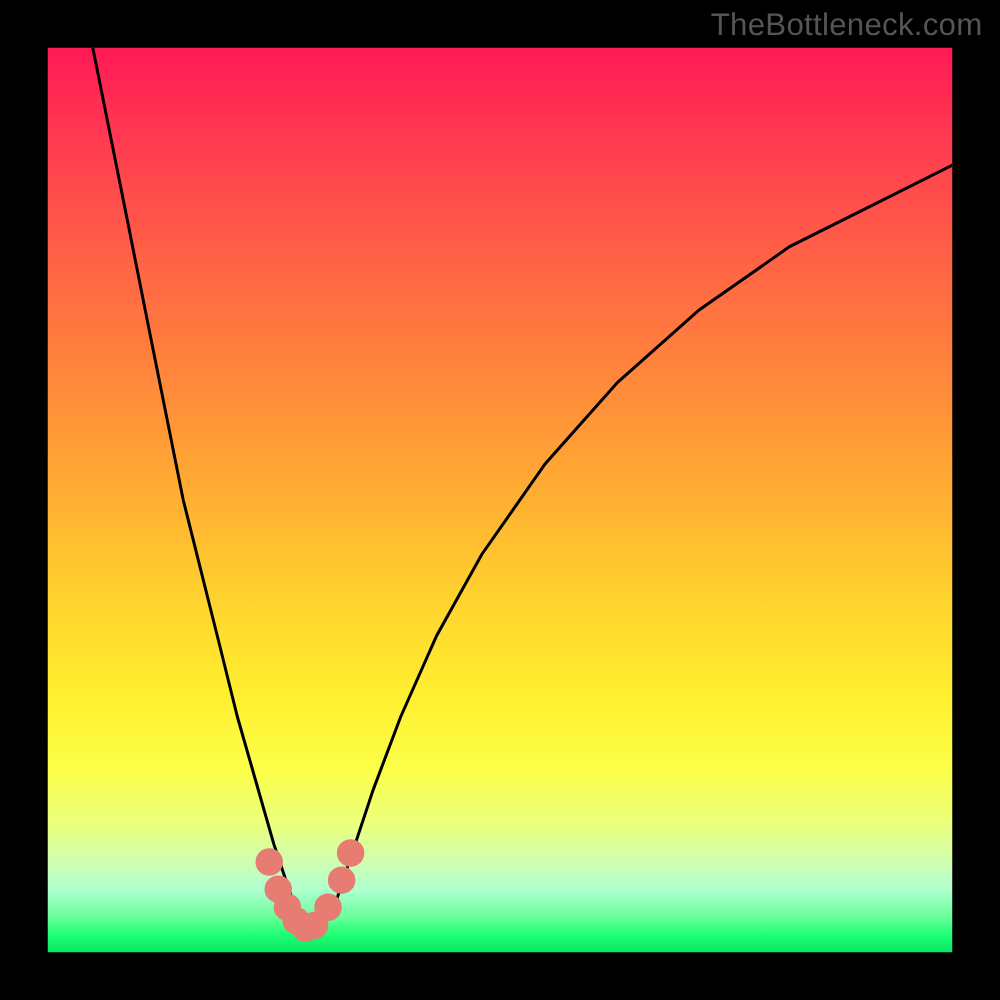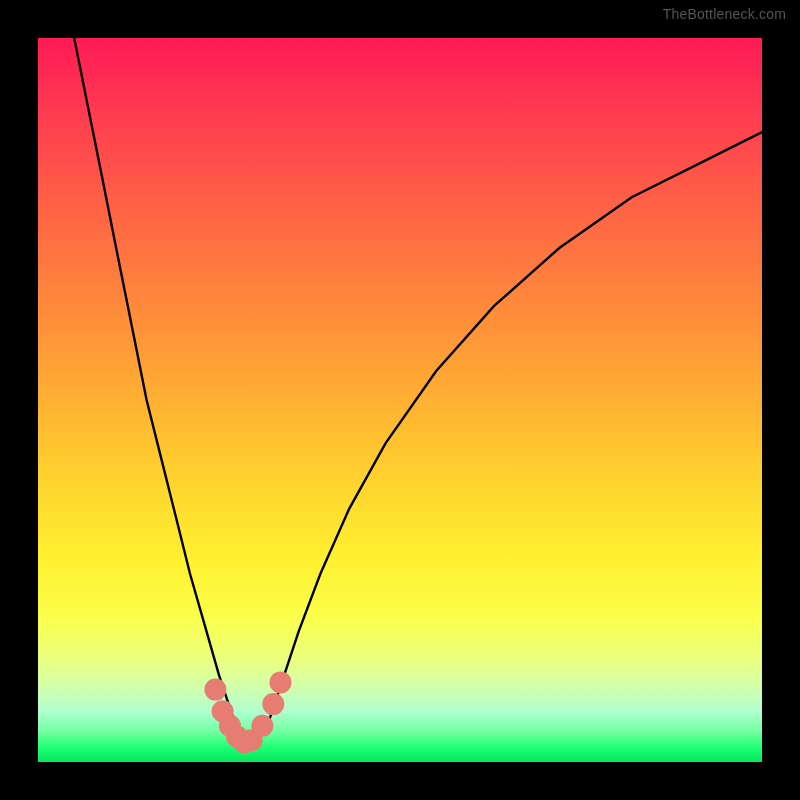--- a/index.html
+++ b/index.html
@@ -50,21 +50,21 @@
   }
   .curve-svg {
     position: absolute;
     inset: 0;
   }
   .watermark {
     position: absolute;
     top: 6px;
     right: 14px;
     color: #555;
-    font-size: 14px;
+    font-size: 25px;
     letter-spacing: 0.2px;
     font-weight: 400;
   }
 </style>
 </head>
 <body>
 
 <div class="frame">
   <div class="watermark">TheBottleneck.com</div>
 

